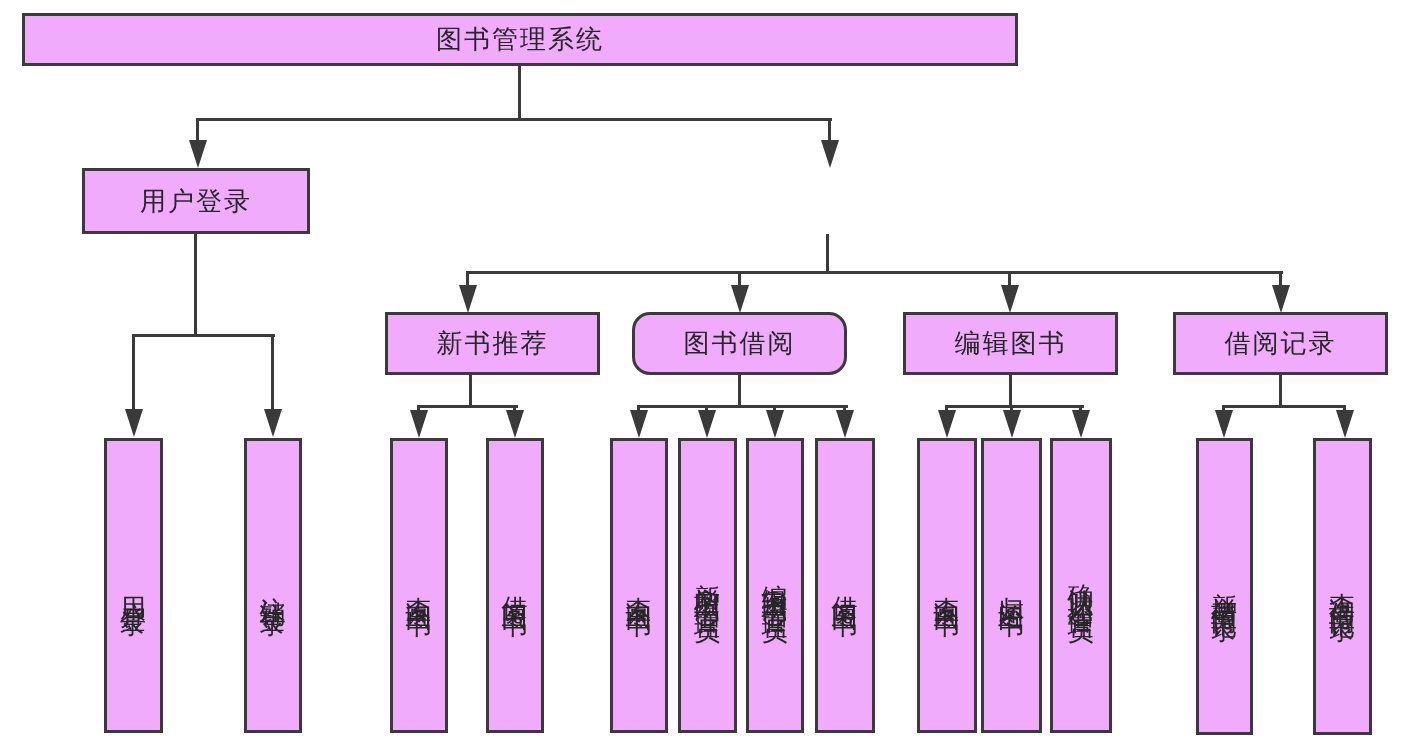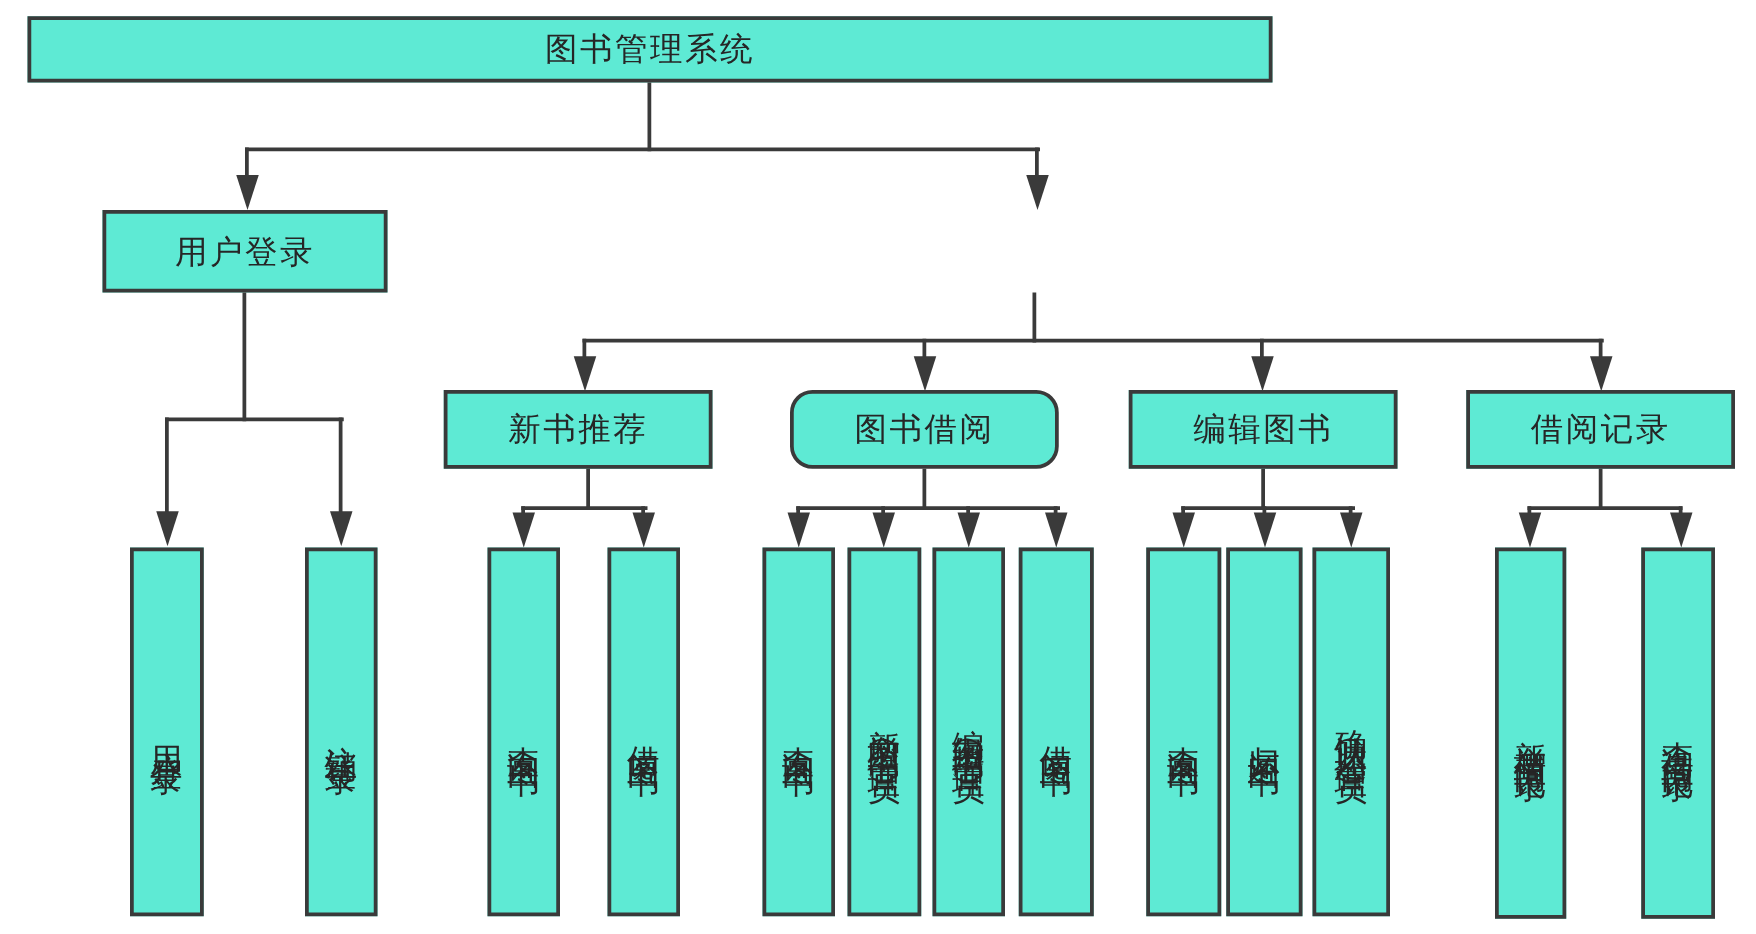--- a/index.html
+++ b/index.html
@@ -8,21 +8,21 @@
     width: 1405px;
     height: 747px;
     background: #ffffff;
     font-family: "Liberation Sans", "DejaVu Sans", sans-serif;
     overflow: hidden;
   }
   .box {
     position: absolute;
     box-sizing: border-box;
     border: 3px solid #3a3a3a;
-    background: #5eead4;
+    background: #f0abfc;
     display: flex;
     align-items: center;
     justify-content: center;
     color: #262626;
     font-size: 26px;
     letter-spacing: 2px;
     text-align: center;
   }
   .leaf {
     writing-mode: vertical-rl;
@@ -79,21 +79,21 @@
   <div class="hline" style="left:466px; top:271px; width:817px;"></div>
   <div class="vline" style="left:466px; top:271px; height:18px;"></div>
   <div class="arrowhead" style="left:459px; top:285px;"></div>
   <div class="vline" style="left:738px; top:271px; height:18px;"></div>
   <div class="arrowhead" style="left:731px; top:285px;"></div>
   <div class="vline" style="left:1008px; top:271px; height:18px;"></div>
   <div class="arrowhead" style="left:1001px; top:285px;"></div>
   <div class="vline" style="left:1279px; top:271px; height:18px;"></div>
   <div class="arrowhead" style="left:1272px; top:285px;"></div>
 
-  <div class="box" style="left:355px; top:312px; width:215px; height:63px;">新书推荐</div>
+  <div class="box" style="left:385px; top:312px; width:215px; height:63px;">新书推荐</div>
   <div class="box" style="left:632px; top:312px; width:215px; height:63px;border-radius:18px;">图书借阅</div>
   <div class="box" style="left:903px; top:312px; width:215px; height:63px;">编辑图书</div>
   <div class="box" style="left:1173px; top:312px; width:215px; height:63px;">借阅记录</div>
 
   <div class="vline" style="left:469px; top:375px; height:33px;"></div>
   <div class="hline" style="left:417px; top:405px; width:101px;"></div>
   <div class="vline" style="left:417px; top:405px; height:10px;"></div>
   <div class="arrowhead" style="left:410px; top:410px;"></div>
   <div class="vline" style="left:513px; top:405px; height:10px;"></div>
   <div class="arrowhead" style="left:506px; top:410px;"></div>

